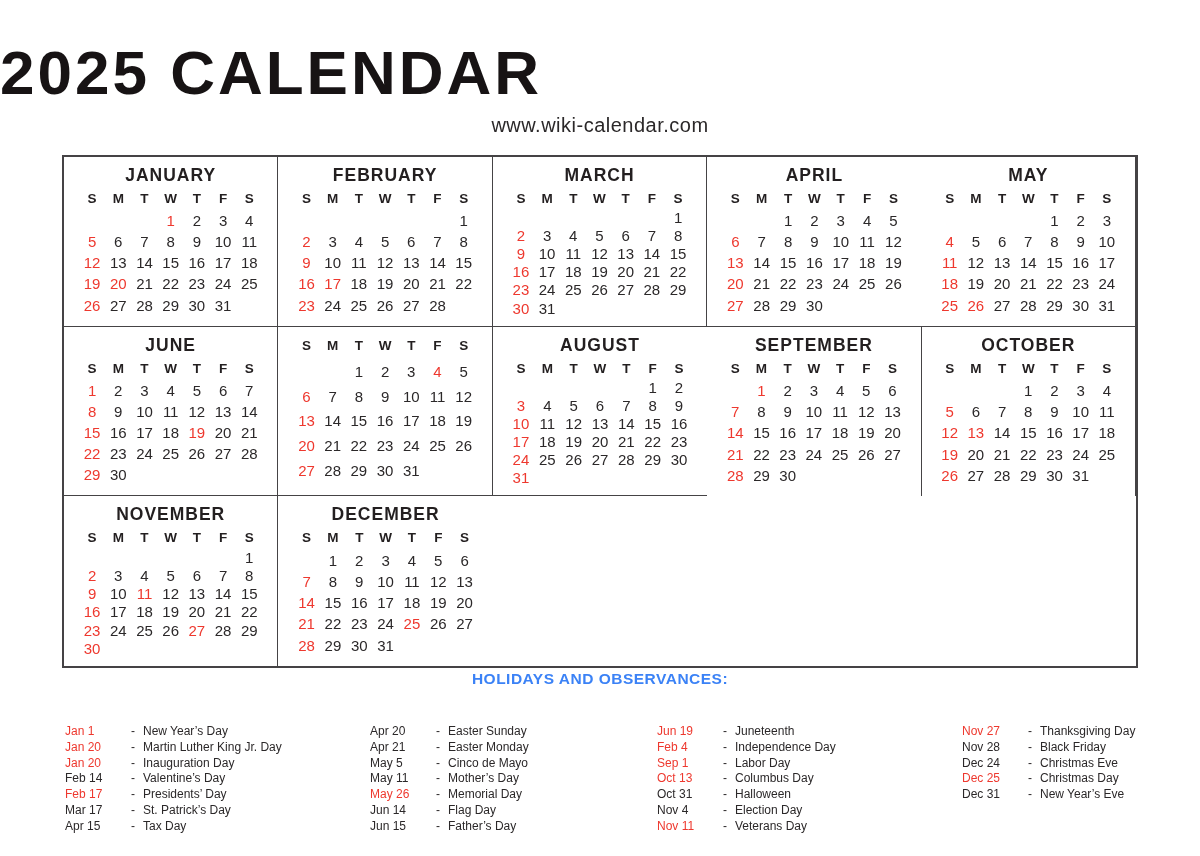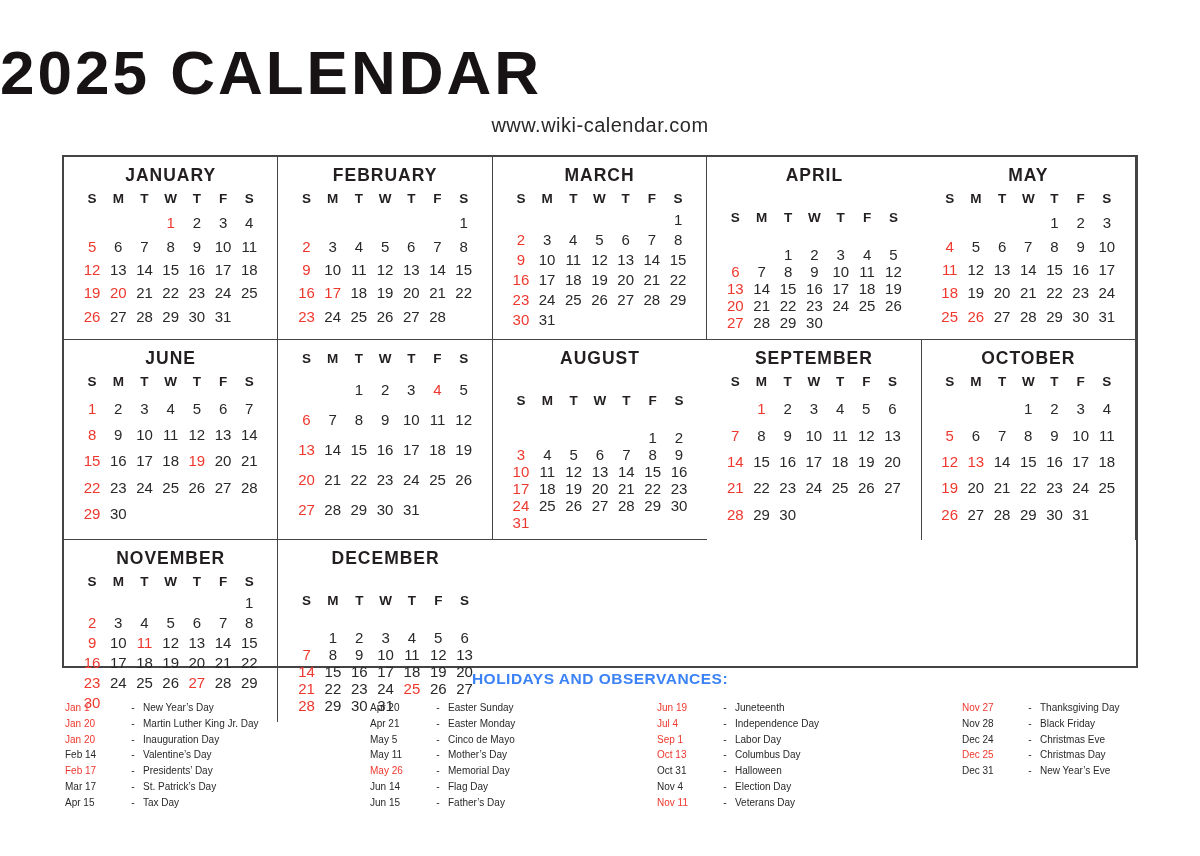--- a/index.html
+++ b/index.html
@@ -18,38 +18,38 @@
   }
   .cal-grid {
     position:absolute; left:62px; top:155px; width:1076px; height:513px;
     display:grid; grid-template-columns:repeat(5,1fr); grid-template-rows:repeat(3,1fr);
     border:2px solid #454345; background:#fff;
   }
   .month {
     display:flex; flex-direction:column; padding:6px 15px 8px;
     border-right:1.5px solid #454345; border-bottom:1.5px solid #454345;
   }
-  .month.last-col { border-right:none;gap:19px; }
+  .month.last-col { border-right:none; }
   .month.last-row { border-bottom:none; }
   .month-title {
     text-align:center; font-weight:bold; font-size:17.5px; letter-spacing:1px;
     color:#231f20; margin-top:2px;
   }
   .dow {
     display:grid; grid-template-columns:repeat(7,1fr); margin-top:5px;
     font-weight:bold; font-size:13.5px; text-align:center; color:#231f20;
   }
   .weeks { flex:1; display:flex; flex-direction:column; justify-content:space-evenly; padding-top:2px; }
   .week { display:grid; grid-template-columns:repeat(7,1fr); text-align:center; font-size:15px; color:#2b2829; }
   .day.red { color:var(--red); }
   .holidays-heading {
     position:absolute; top:670px; left:0; width:100%; text-align:center;
     font-weight:bold; font-size:15.5px; letter-spacing:0.5px; color:#3b82f6;
   }
-  .holiday-col { position:absolute; top:700px; font-size:10px; line-height:15.8px; color:#2b2829; }
+  .holiday-col { position:absolute; top:724px; font-size:12px; line-height:15.8px; color:#2b2829; }
   .holiday-col.c1 { left:65px; }
   .holiday-col.c2 { left:370px; }
   .holiday-col.c3 { left:657px; }
   .holiday-col.c4 { left:962px; }
   .holiday-entry { display:flex; }
   .h-date { width:58px; }
   .h-date.red { color:var(--red); }
   .h-dash { width:20px; text-align:center; }
 </style>
 </head>
@@ -871,21 +871,21 @@
         <span class="h-name">Father’s Day</span>
       </div>
     </div>
   <div class="holiday-col c3">
       <div class="holiday-entry">
         <span class="h-date red">Jun 19</span>
         <span class="h-dash">-</span>
         <span class="h-name">Juneteenth</span>
       </div>
       <div class="holiday-entry">
-        <span class="h-date red">Jul 4</span>
+        <span class="h-date red">Feb 4</span>
         <span class="h-dash">-</span>
         <span class="h-name">Independence Day</span>
       </div>
       <div class="holiday-entry">
         <span class="h-date red">Sep 1</span>
         <span class="h-dash">-</span>
         <span class="h-name">Labor Day</span>
       </div>
       <div class="holiday-entry">
         <span class="h-date red">Oct 13</span>

